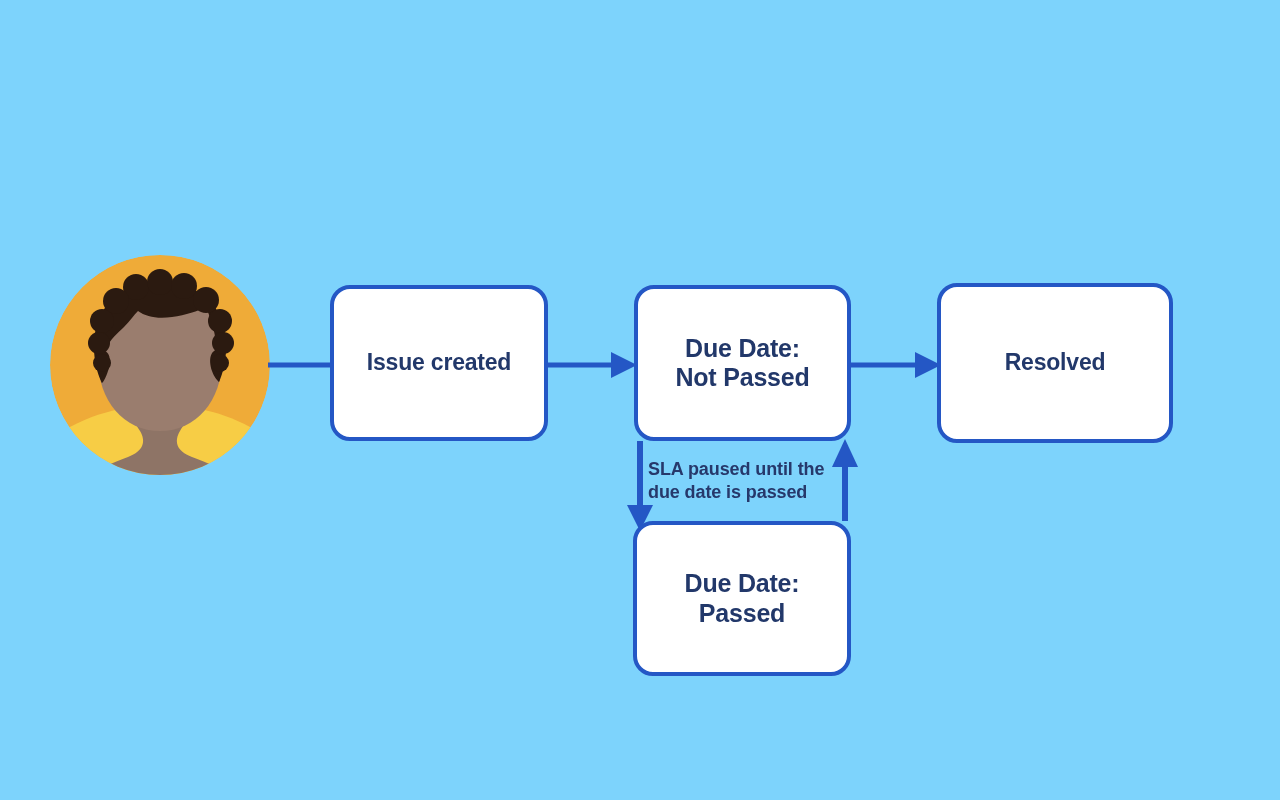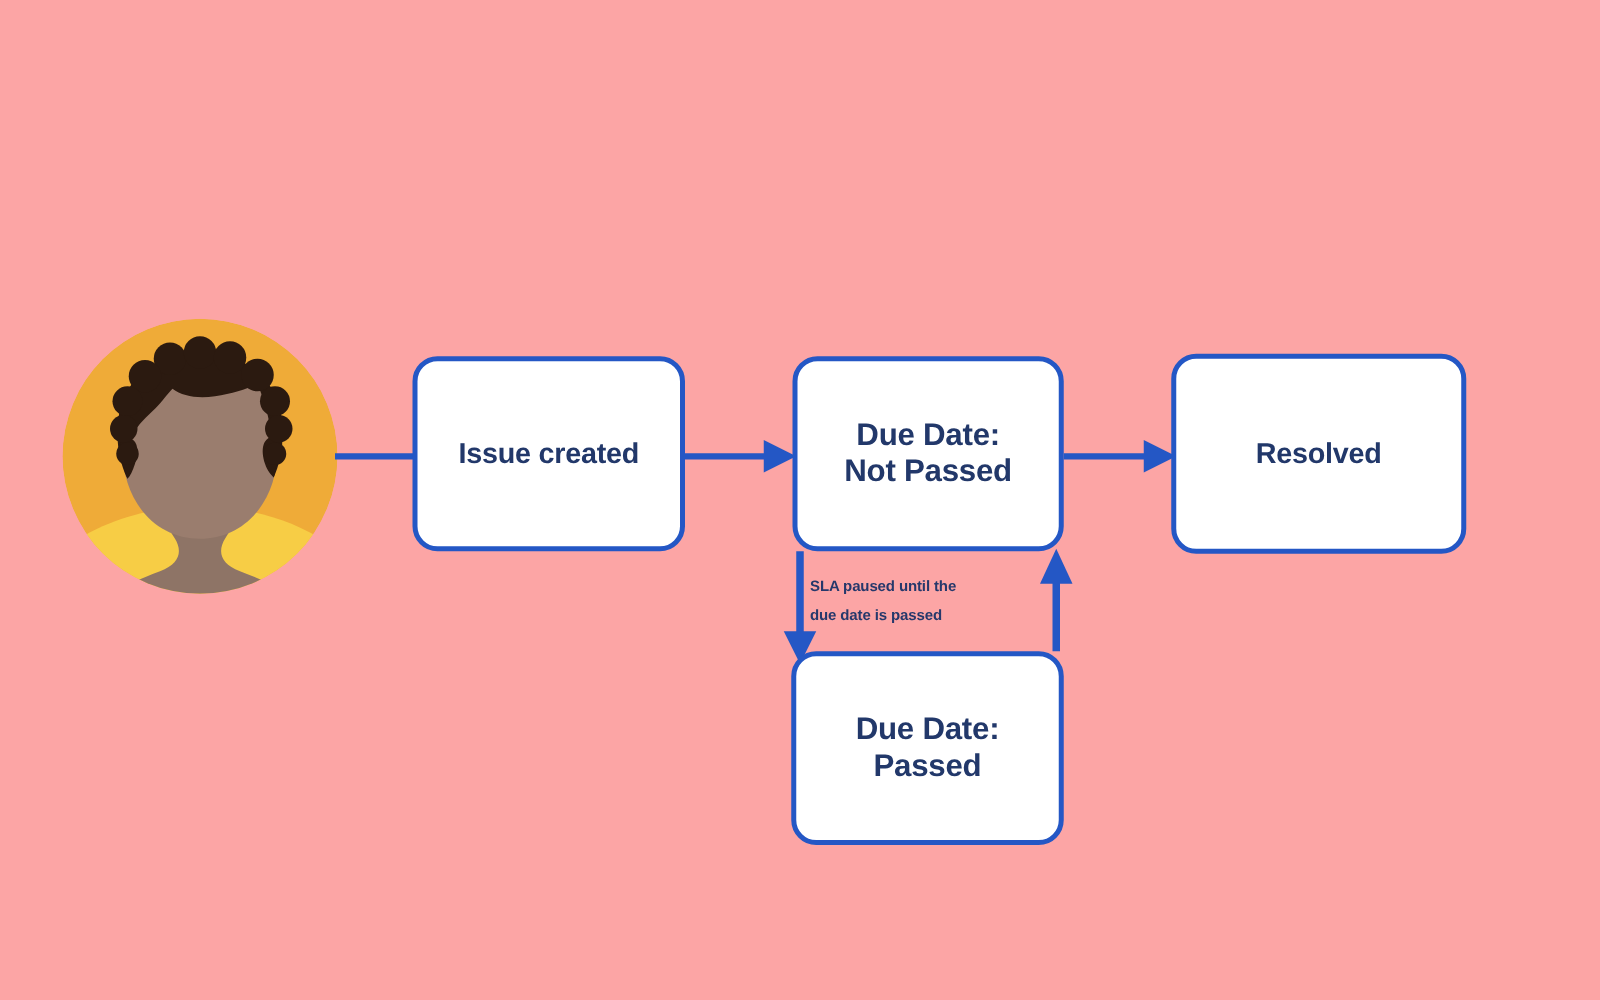--- a/index.html
+++ b/index.html
@@ -10,21 +10,21 @@
   body {
     width: 1280px;
     height: 800px;
     font-family: "Liberation Sans", sans-serif;
     overflow: hidden;
   }
   #canvas {
     position: relative;
     width: 1280px;
     height: 800px;
-    background: #fca5a5;
+    background: #7dd3fc;
   }
   .svg-layer {
     position: absolute;
     left: 0;
     top: 0;
     width: 1280px;
     height: 800px;
   }
   .node-box {
     position: absolute;
@@ -72,21 +72,21 @@
     height: 155px;
   }
   #node-due-passed .node-label { font-size: 25px; }
 
   #annotation-sla {
     position: absolute;
     left: 648px;
     top: 458px;
     width: 185px;
     color: #26386b;
-    font-size: 12px;
+    font-size: 18px;
     font-weight: bold;
     line-height: 23px;
     letter-spacing: -0.1px;
     white-space: pre-line;
   }
 
   #avatar {
     position: absolute;
     left: 50px;
     top: 255px;

